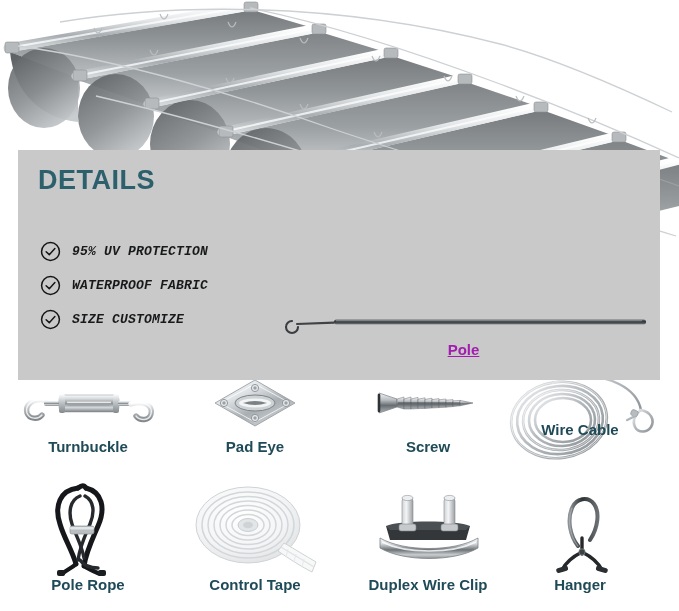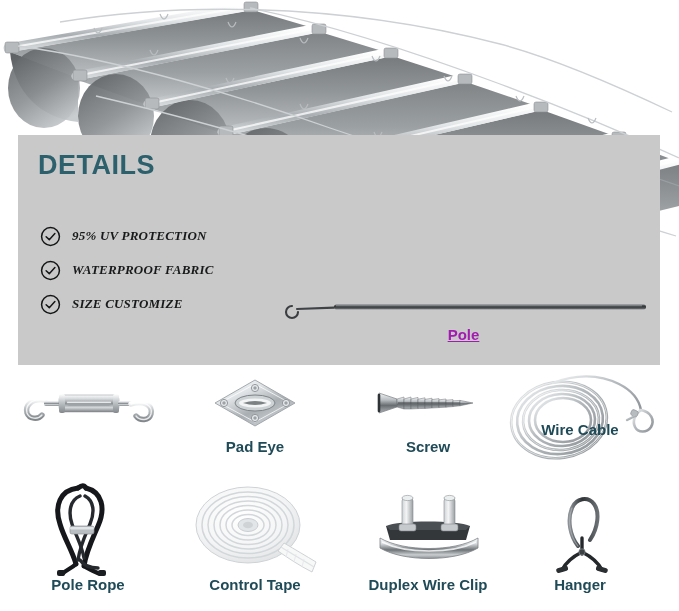--- a/index.html
+++ b/index.html
@@ -23,21 +23,21 @@
     position: absolute;
     left: 0; top: 0;
     width: 679px; height: 250px;
     overflow: hidden;
   }
   #hero svg { display: block; }
 
   
   #details-panel {
     position: absolute;
-    left: 18px; top: 135px;
+    left: 18px; top: 150px;
     width: 642px; height: 230px;
     background: #c9c9c9;
     z-index: 3;
   }
   #details-title {
     position: absolute;
     left: 20px; top: 15px;
     font-size: 27px;
     font-weight: bold;
     letter-spacing: 0.5px;
@@ -60,21 +60,21 @@
     flex: 0 0 21px;
     margin-right: 11px;
   }
   .feature-label {
     font-size: 13px;
     font-weight: bold;
     font-style: italic;
     color: #18191a;
     letter-spacing: 0.2px;
     white-space: nowrap;
-    font-family: Liberation Serif, serif;
+    font-family: Liberation Mono, monospace;
   }
 
   
   #pole-wrap {
     position: absolute;
     left: 258px; top: 155px;
     width: 375px; height: 60px;
   }
   #pole-label {
     position: absolute;
@@ -382,20 +382,21 @@
 
           <rect x="44" y="18" width="6" height="19" rx="2" fill="url(#chromeB)"></rect>
           <rect x="98" y="18" width="6" height="19" rx="2" fill="url(#chromeB)"></rect>
 
           <rect x="103" y="25" width="14" height="5" rx="2" fill="url(#chromeA)"></rect>
 
           <path d="M 116,28 C 130,24 138,30 136,38 C 134,45 125,45 121,40" fill="none" stroke="url(#chromeB)" stroke-width="5.4" stroke-linecap="round"></path>
           <path d="M 116,28 C 130,24 138,30 136,38 C 134,45 125,45 121,40" fill="none" stroke="#ffffff" stroke-width="1.4" stroke-linecap="round" opacity="0.8"></path>
         </svg>
       </div>
+      <div class="part-label">Turnbuckle</div>
     </div>
 
     <div class="part-cell r1 c2 cell-padeye">
       <div class="part-art">
         <svg width="96" height="58" viewBox="0 0 96 58">
           <defs>
             <linearGradient id="plateGrad" x1="0.1" y1="0" x2="0.9" y2="1">
               <stop offset="0%" stop-color="#fdfdfe"></stop>
               <stop offset="30%" stop-color="#dfe3e6"></stop>
               <stop offset="60%" stop-color="#a9aeb2"></stop>

